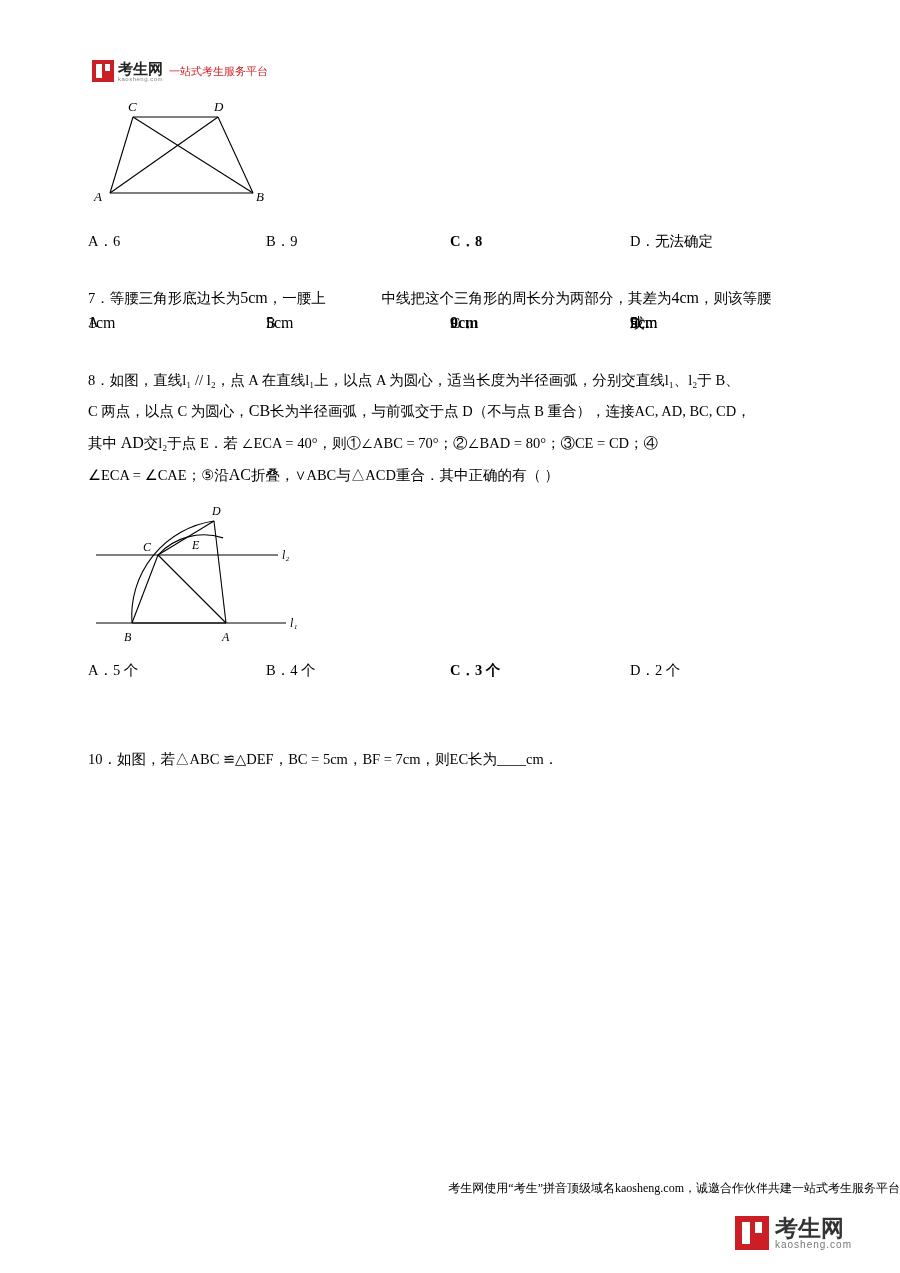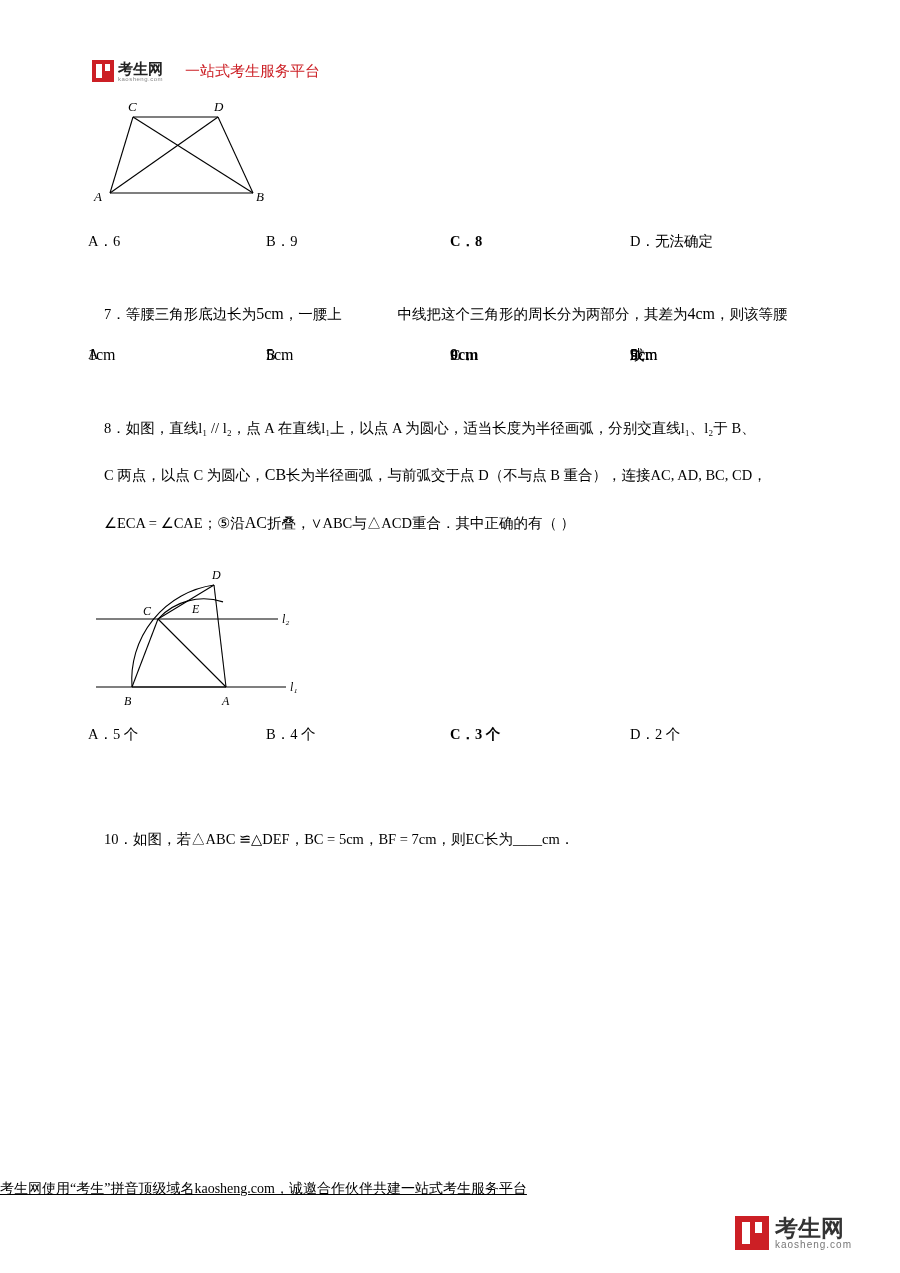--- a/index.html
+++ b/index.html
@@ -66,31 +66,31 @@
   }
   .logo-text .sub {
     display: block;
     font-size: 6px;
     font-weight: normal;
     color: #888;
     letter-spacing: .5px;
   }
   .logo-slogan {
     font-family: "Liberation Sans", sans-serif;
-    font-size: 15px;
+    font-size: 11px;
     color: #cc1f25;
-    margin-left: 18px;
+    margin-left: 2px;
     white-space: nowrap;
   }
 
   
   .qline {
     font-size: 14.5px;
     line-height: 2.0;
-    margin: 16px;
+    margin: 0;
   }
   .mi { font-family: "Liberation Serif", serif; }
   .mn { font-family: "Liberation Serif", serif; font-style: normal; }
   .big { font-size: 16px; }
 
   
   .options {
     position: relative;
     height: 28px;
     font-size: 14.5px;
@@ -110,24 +110,23 @@
     font-weight: bold;
     font-size: 16px;
     margin: 0;
   }
 
   
   .footer-text {
     position: absolute;
     left: 0; right: 0;
     top: 1180px;
-    text-align: left;
-    font-size: 14px;
+    text-align: right;
+    font-size: 12px;
     font-family: "Liberation Serif", serif;
-    text-decoration: underline;
   }
   .footer-logo {
     position: absolute;
     right: 48px;
     top: 1216px;
     display: flex;
     align-items: center;
     gap: 6px;
   }
   .footer-mark {
@@ -238,20 +237,25 @@
     </div>
 
     <div style="height:18px;"></div>
     <p class="qline">
       <span>8．如图，直线</span><span class="mi">l₁ // l₂</span><span>，点 A 在直线</span><span class="mi">l₁</span><span>上，以点 A 为圆心，适当长度为半径画弧，分别交直线</span><span class="mi">l₁</span><span>、</span><span class="mi">l₂</span><span>于 B、</span>
     </p>
     <p class="qline">
       <span>C 两点，以点 C 为圆心，</span><span class="mi big">CB</span><span>长为半径画弧，与前弧交于点 D（不与点 B 重合），连接</span><span class="mi">AC, AD, BC, CD</span><span>，</span>
     </p>
     <p class="qline">
+      <span>其中</span>
+      <span class="mi big">AD</span><span>交</span><span class="mi">l₂</span><span>于点 E．若</span>
+      <span class="mi">∠ECA = 40°</span><span>，则①</span><span class="mi">∠ABC = 70°</span><span>；②</span><span class="mi">∠BAD = 80°</span><span>；③</span><span class="mi">CE = CD</span><span>；④</span>
+    </p>
+    <p class="qline">
       <span class="mi">∠ECA = ∠CAE</span><span>；⑤沿</span><span class="mi big">AC</span><span>折叠，</span><span class="mi">∨ABC</span><span>与</span><span class="mi">△ACD</span><span>重合．其中正确的有（       ）</span>
     </p>
 
     <div style="height:170px; position:relative;">
       <svg width="240" height="165" viewBox="0 0 240 165" style="position:absolute; left:8px; top:2px;">
 
         <line x1="0" y1="130" x2="190" y2="130" stroke="#000" stroke-width="1.1"></line>
         <text x="194" y="134" font-family="Liberation Serif, serif" font-style="italic" font-size="12">l₁</text>
 
         <line x1="0" y1="62" x2="182" y2="62" stroke="#000" stroke-width="1.1"></line>

